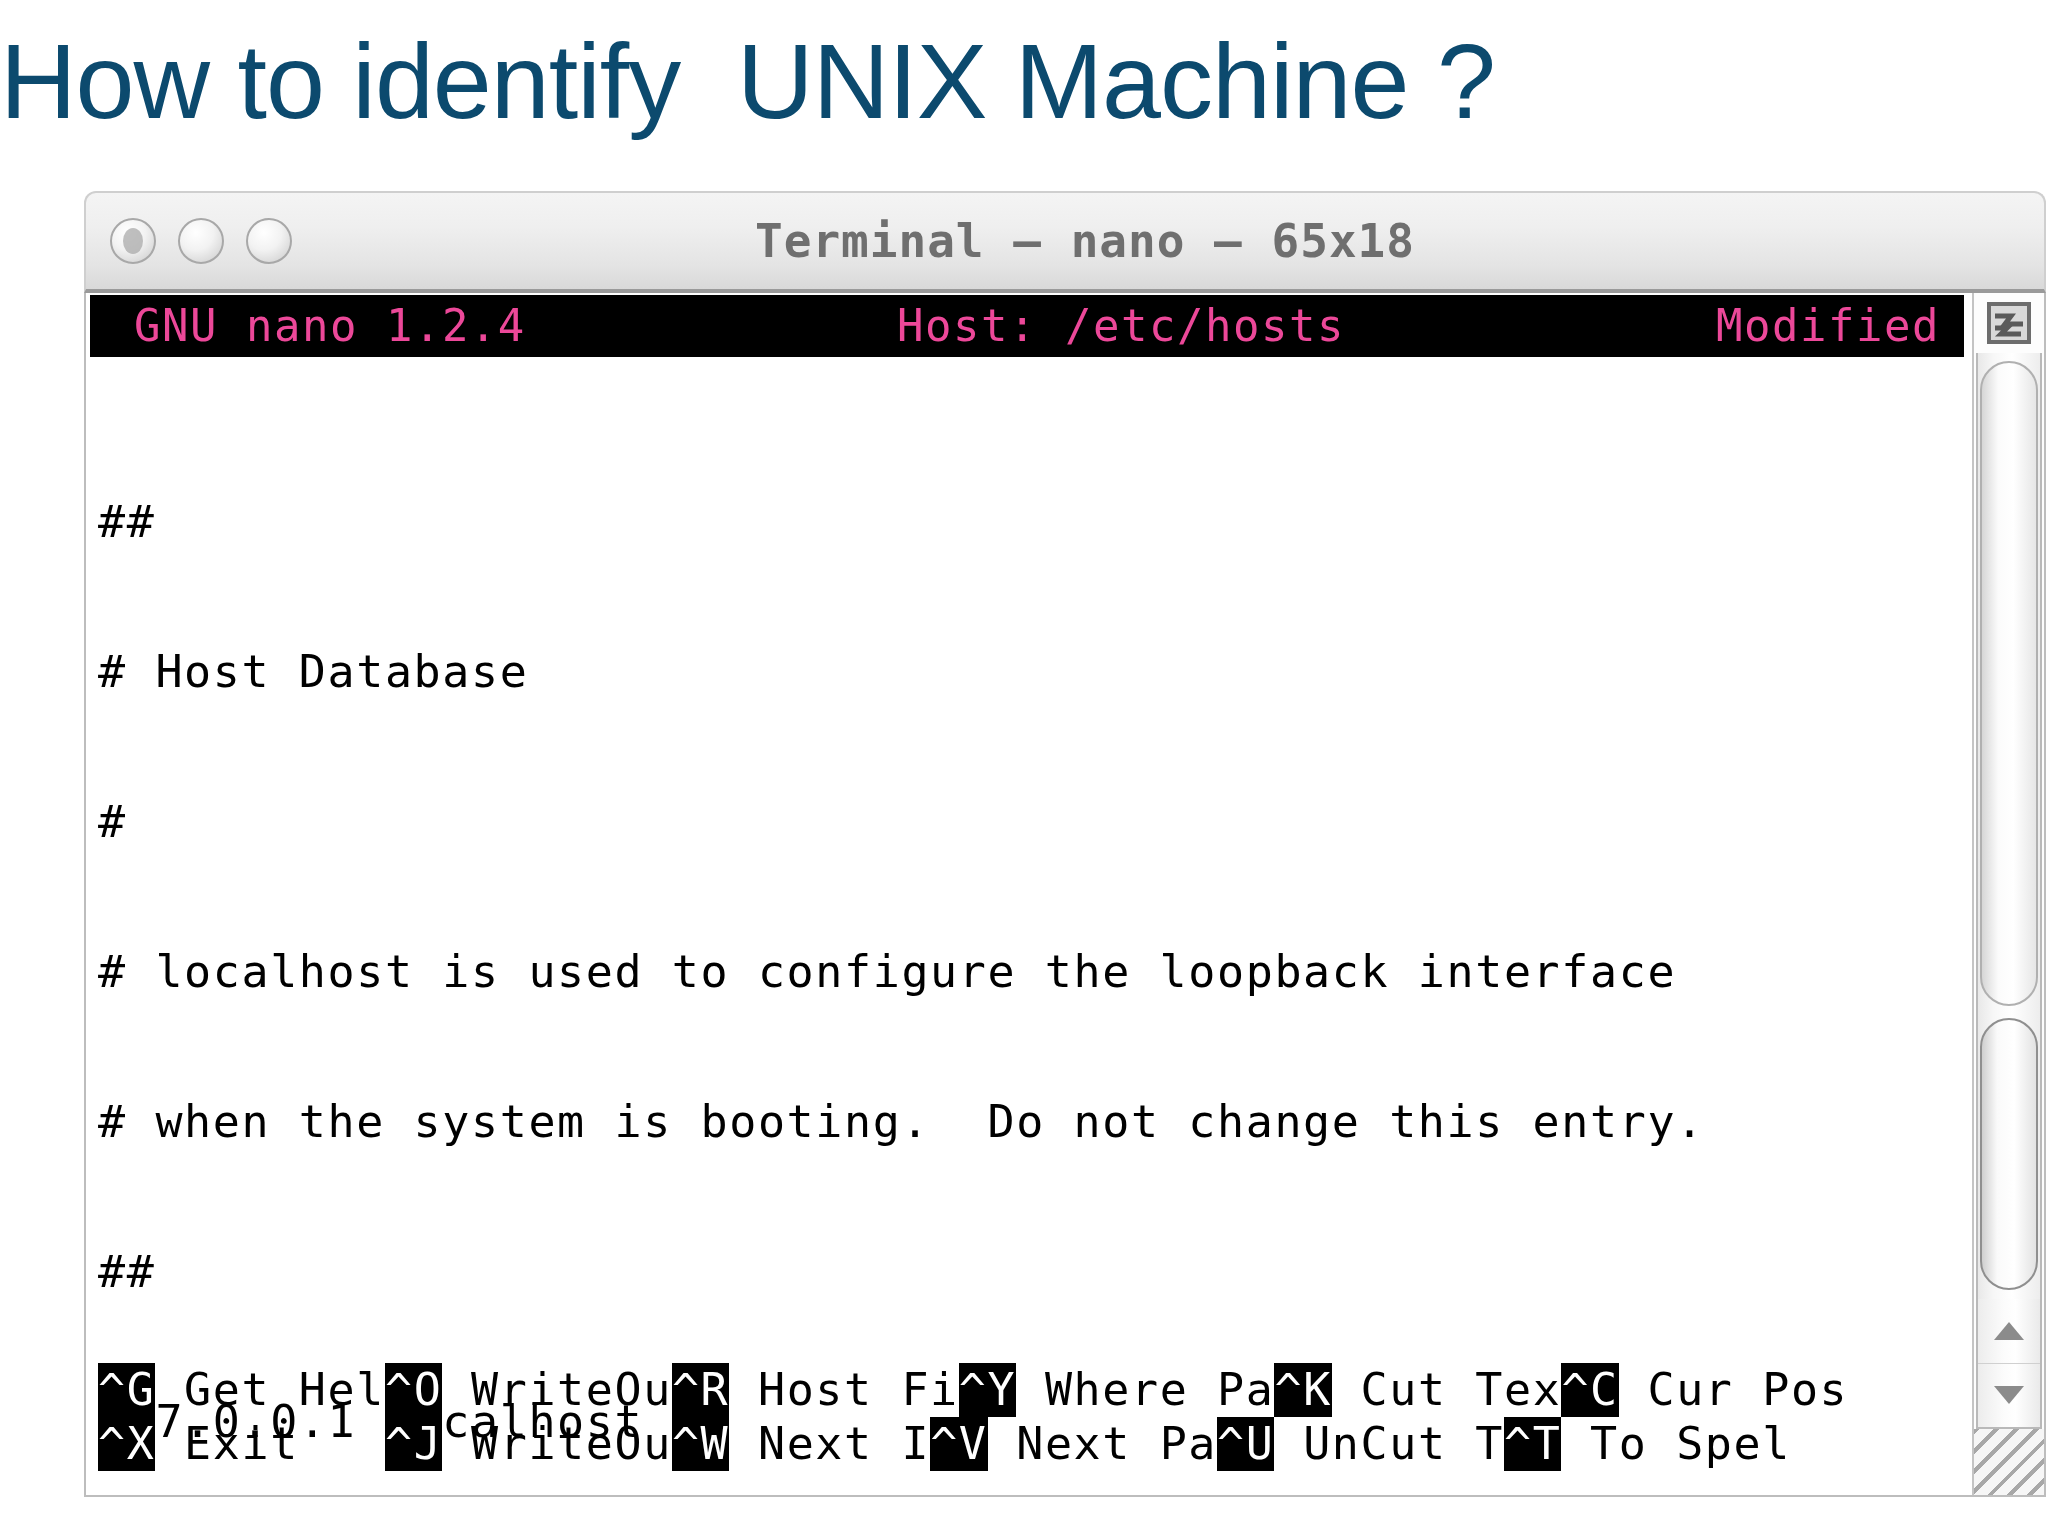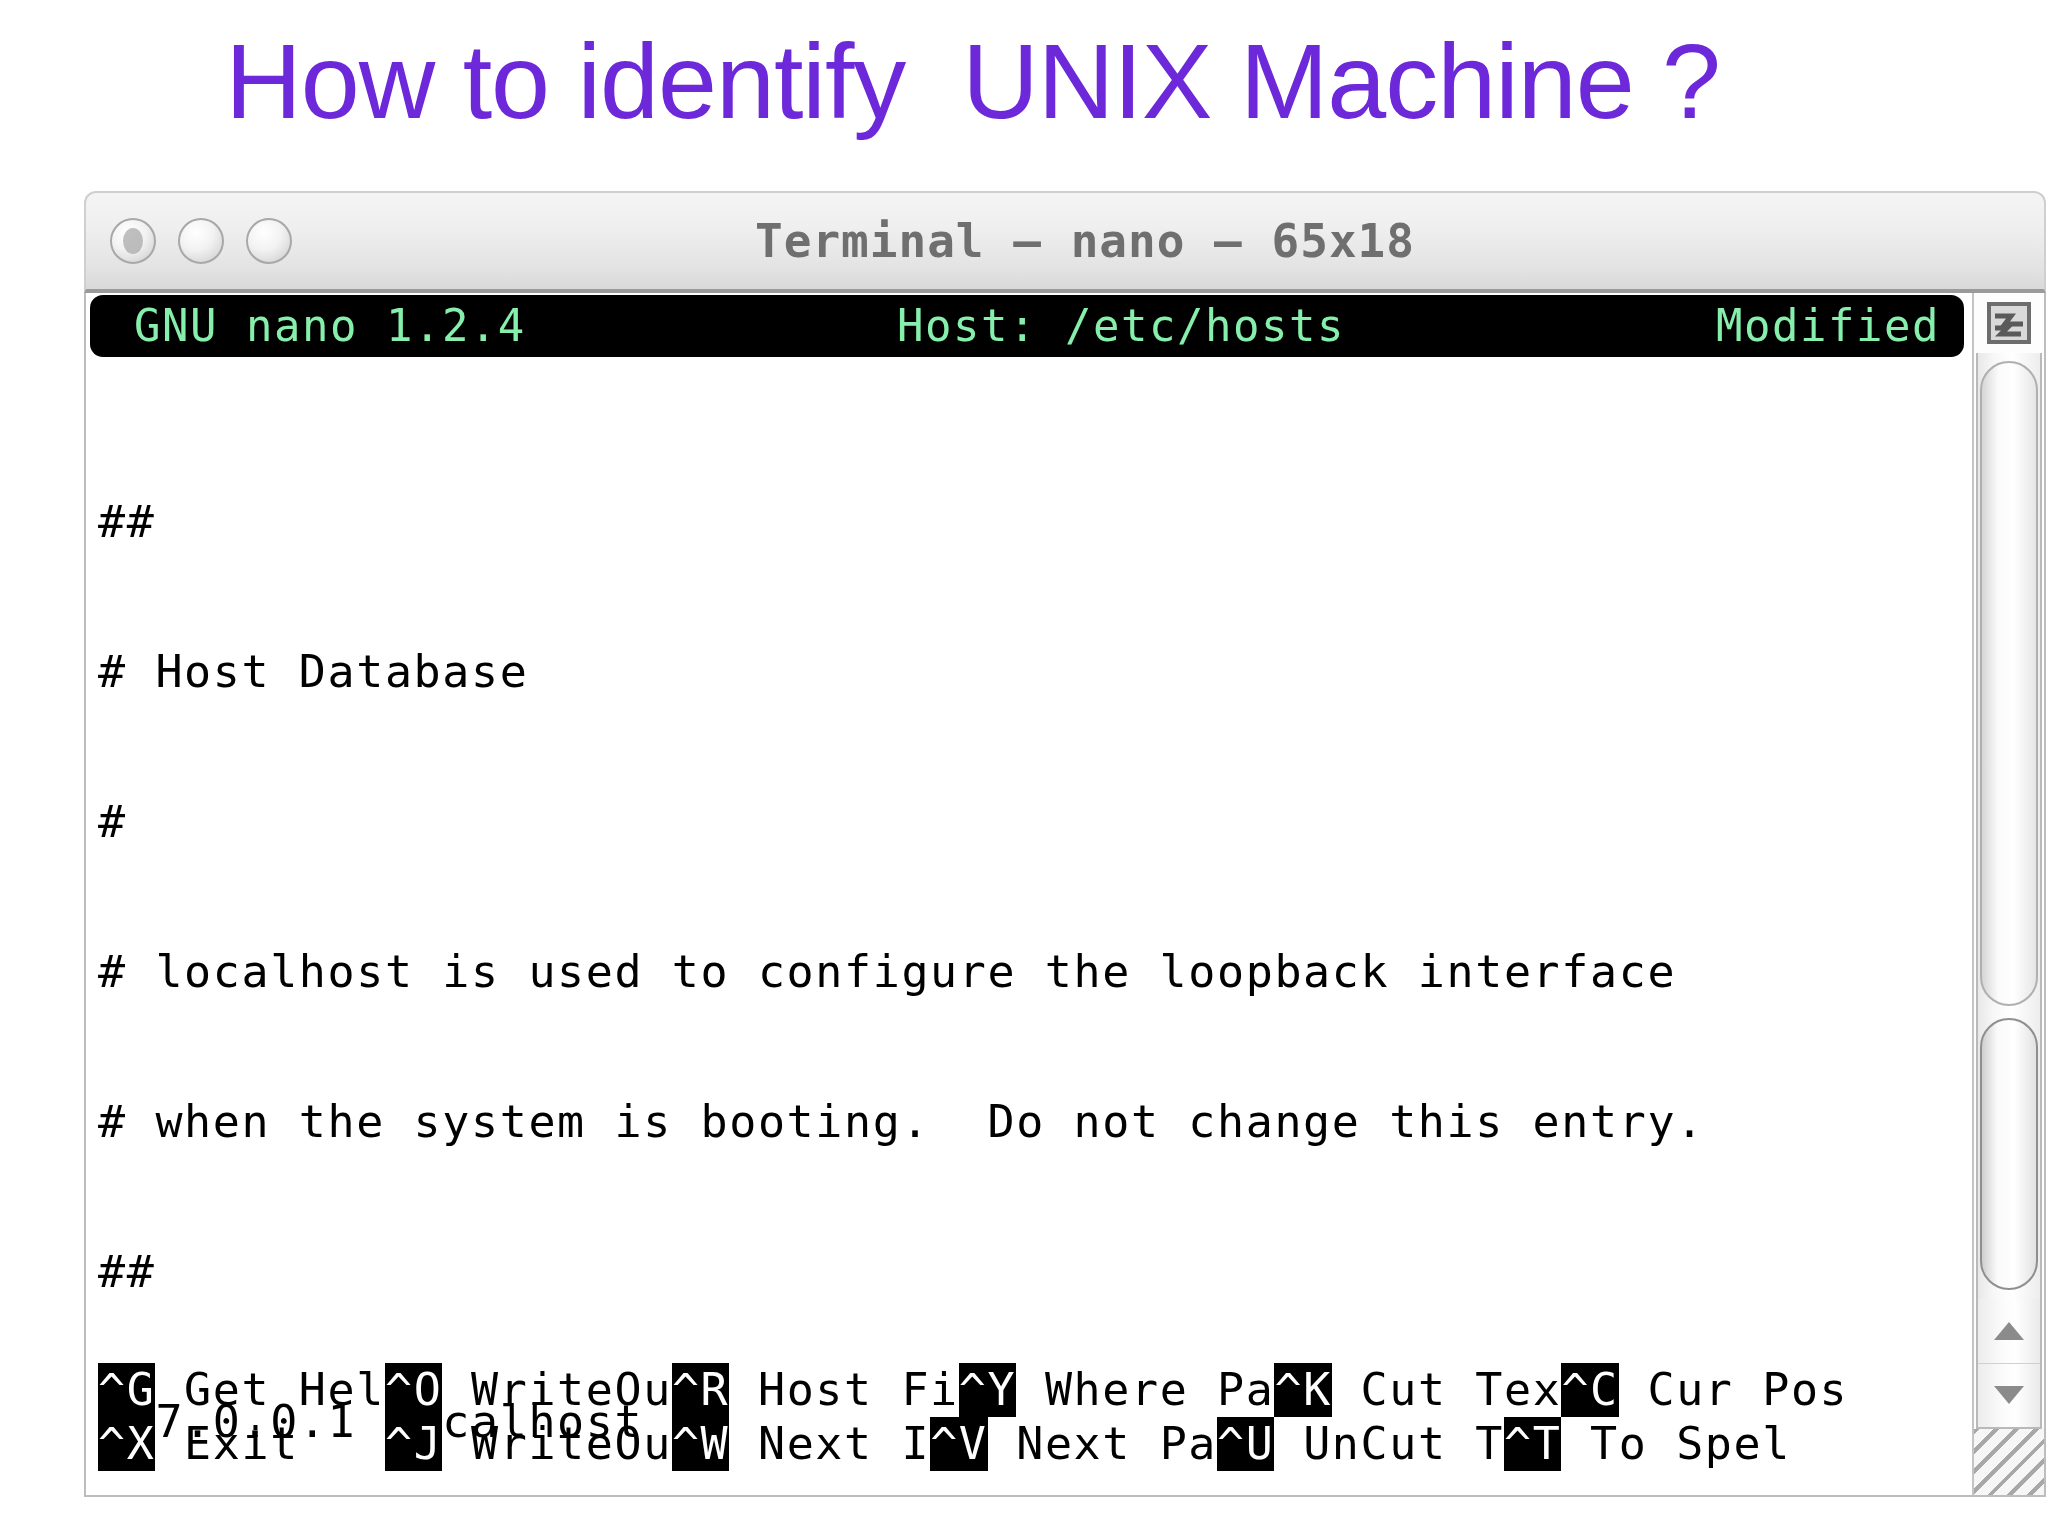--- a/index.html
+++ b/index.html
@@ -14,26 +14,26 @@
     overflow: hidden;
     position: relative;
   }
 
   
   .slide-title {
     position: absolute;
     top: 18px;
     left: 0;
     width: 1720px;
-    text-align: right;
+    text-align: left;
     font-family: "Liberation Sans", sans-serif;
     font-size: 106px;
     line-height: 1.2;
     font-weight: 400;
-    color: #6d28d9;
+    color: #0c4a6e;
     letter-spacing: -1px;
     white-space: pre;
   }
 
   
   .terminal-window {
     position: absolute;
     left: 84px;
     top: 191px;
     width: 1962px;
@@ -114,29 +114,28 @@
     background: #ffffff;
     overflow: hidden;
     font-family: "DejaVu Sans Mono", "Liberation Mono", monospace;
     font-size: 45px;
     line-height: 50px;
     color: #000000;
   }
 
   .nano-bar {
     background: #000000;
-    color: #86efac;
+    color: #ec4899;
     height: 62px;
     display: flex;
     align-items: center;
     white-space: pre;
     font-size: 44px;
     letter-spacing: 1.5px;
     margin: 2px 8px 0 4px;
-    border-radius: 13px;
   }
   .nano-bar .nb-left   { flex: 0 0 auto; padding-left: 44px; }
   .nano-bar .nb-center { flex: 1 1 auto; text-align: center; }
   .nano-bar .nb-right  { flex: 0 0 auto; padding-right: 24px; }
 
   .term-lines {
     padding: 40px 0 0 0;
     white-space: pre;
     font-size: 45px;
     line-height: 50px;

